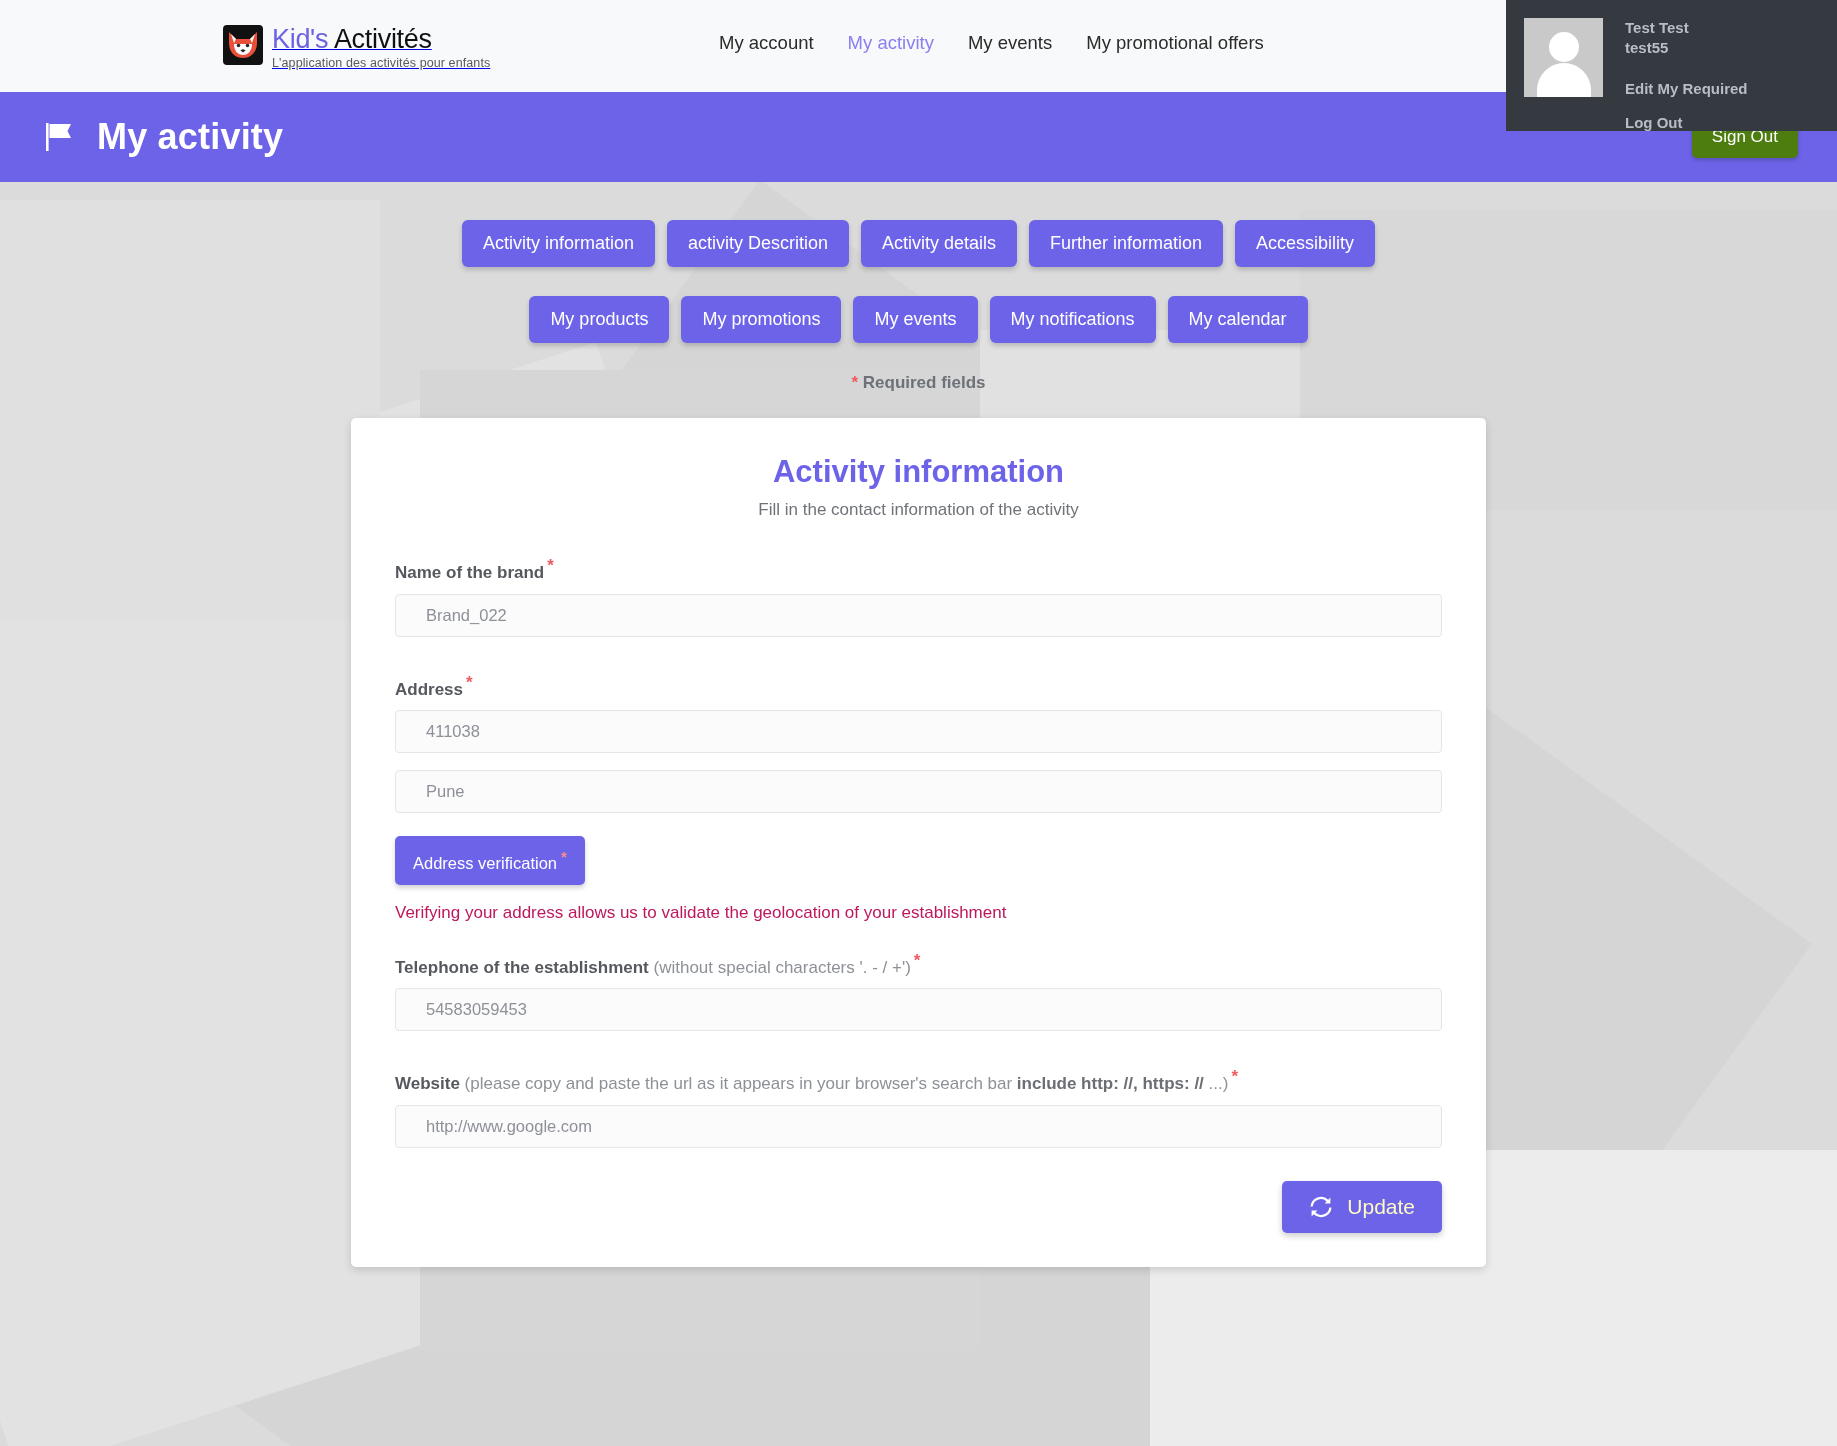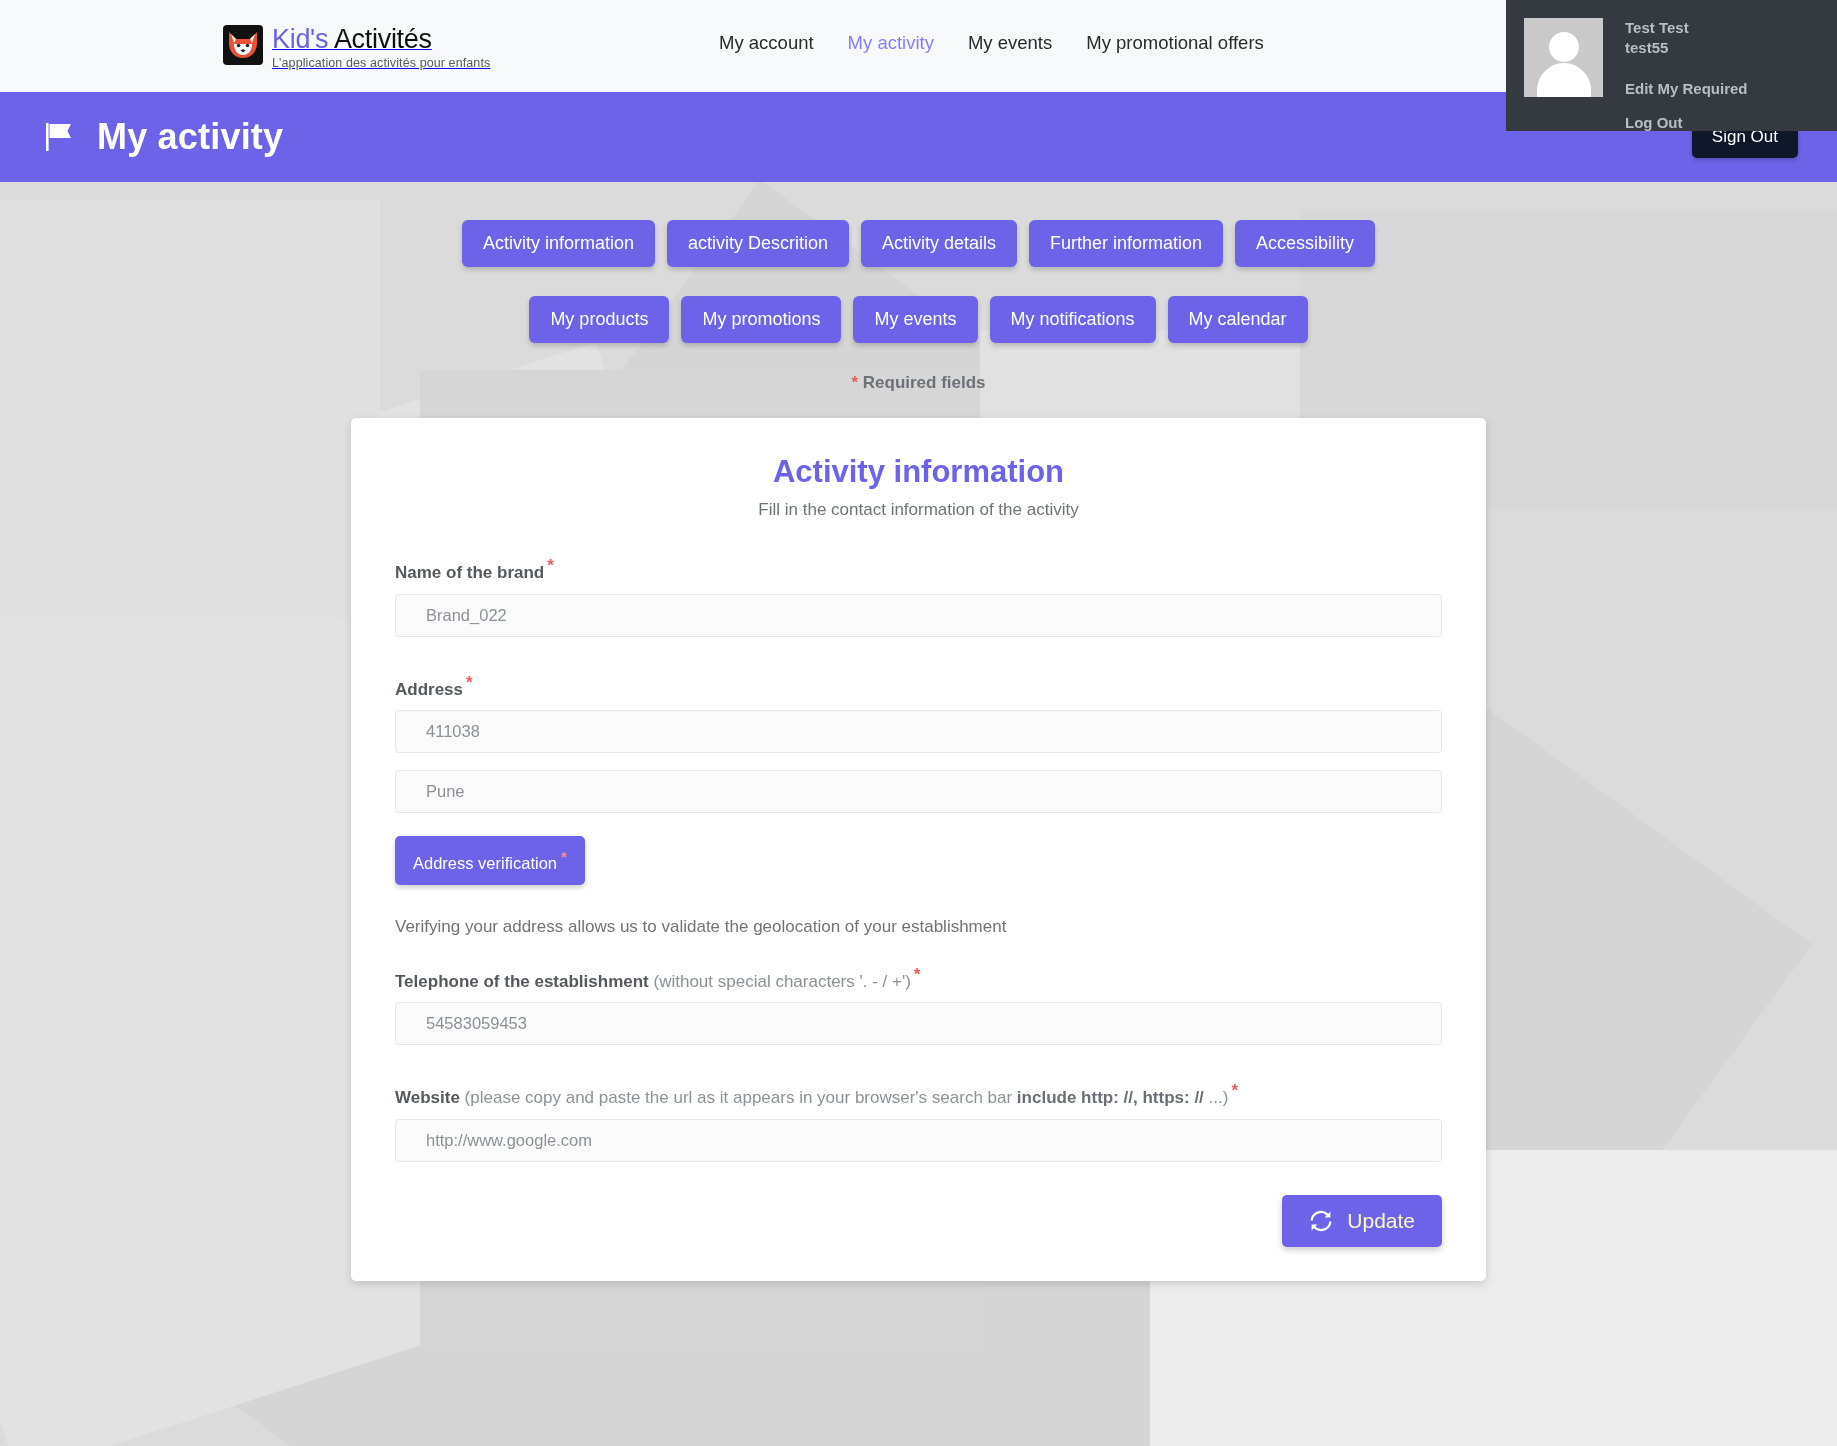--- a/index.html
+++ b/index.html
@@ -93,21 +93,21 @@
     z-index: 4;
   }
   .banner-inner { display: flex; align-items: center; padding-left: 44px; }
   .flag-icon { width: 34px; height: 34px; margin-right: 19px; }
   .banner-title {
     color: #fff; font-size: 36px; font-weight: bold; letter-spacing: 0.2px;
   }
   .signout-btn {
     position: absolute;
     right: 39px; top: 24px;
-    background: #0f172a;
+    background: #4d7c0f;
     border: none; border-radius: 5px;
     color: #fff; font-size: 17px;
     padding: 11px 20px;
     font-family: inherit;
     box-shadow: 0 2px 4px rgba(0,0,0,.2);
     cursor: pointer;
   }
 
   
   .user-menu {
@@ -241,23 +241,23 @@
     border: none;
     border-radius: 5px;
     font-size: 16.5px;
     font-family: inherit;
     padding: 12px 18px;
     box-shadow: 0 3px 5px rgba(0,0,0,.18);
     cursor: pointer;
   }
   .verify-btn .req-star { color: #ff8c8c; vertical-align: super; font-size: 15px; margin-left: 4px; }
   .verify-help {
-    margin-top: 32px;
+    margin-top: 18px;
     font-size: 17px;
-    color: #737373;
+    color: #be185d;
   }
   .update-row { display: flex; justify-content: flex-end; margin-top: 33px; }
   .update-btn {
     background: #6c63e8;
     color: #fef9c3;
     border: none;
     border-radius: 5px;
     font-size: 21px;
     font-family: inherit;
     padding: 14px 27px;

